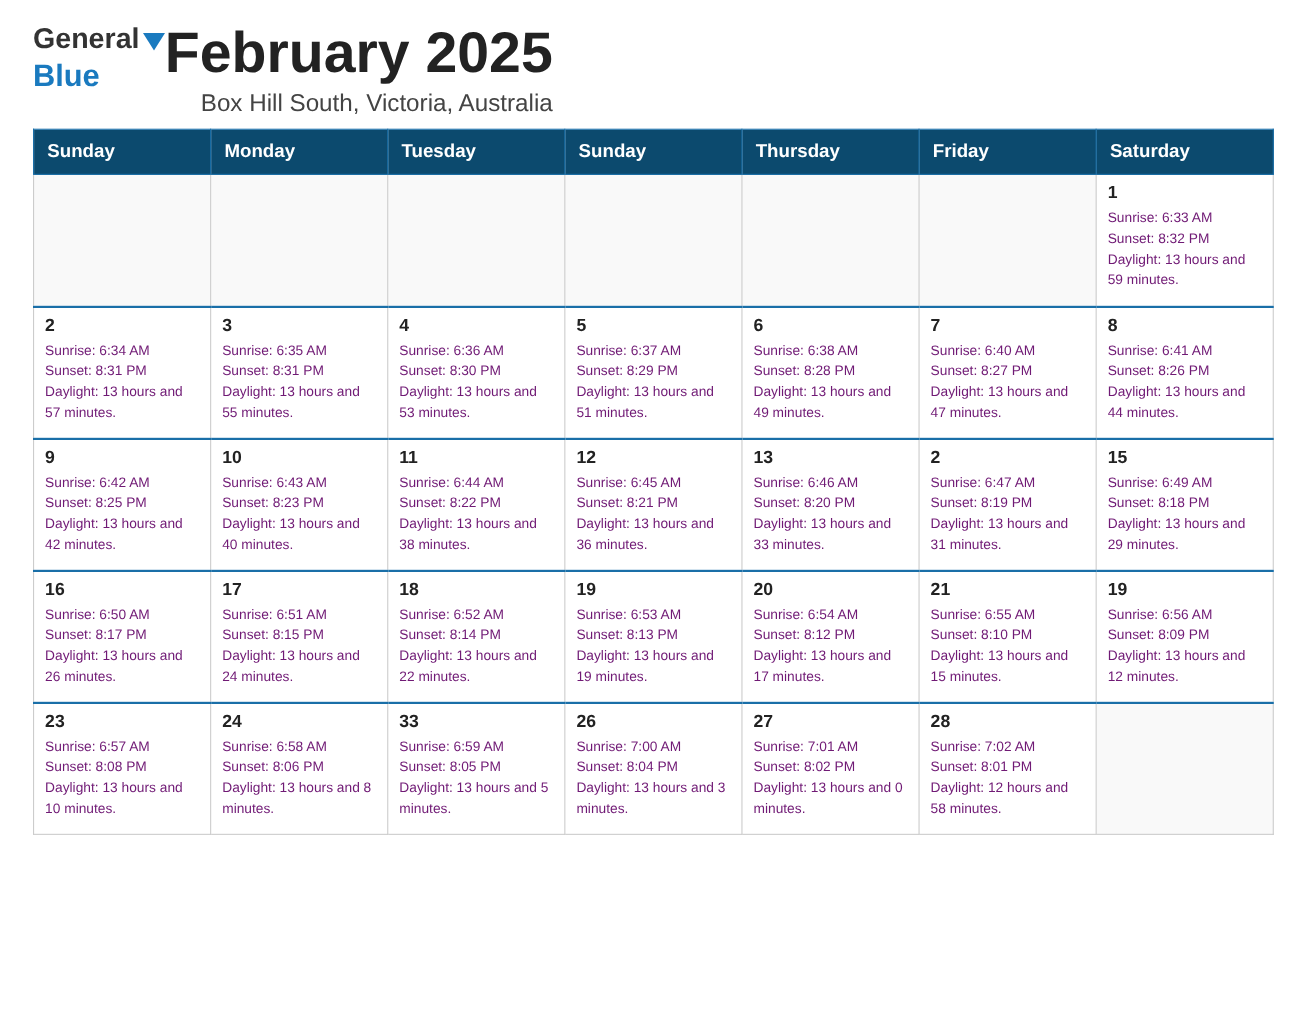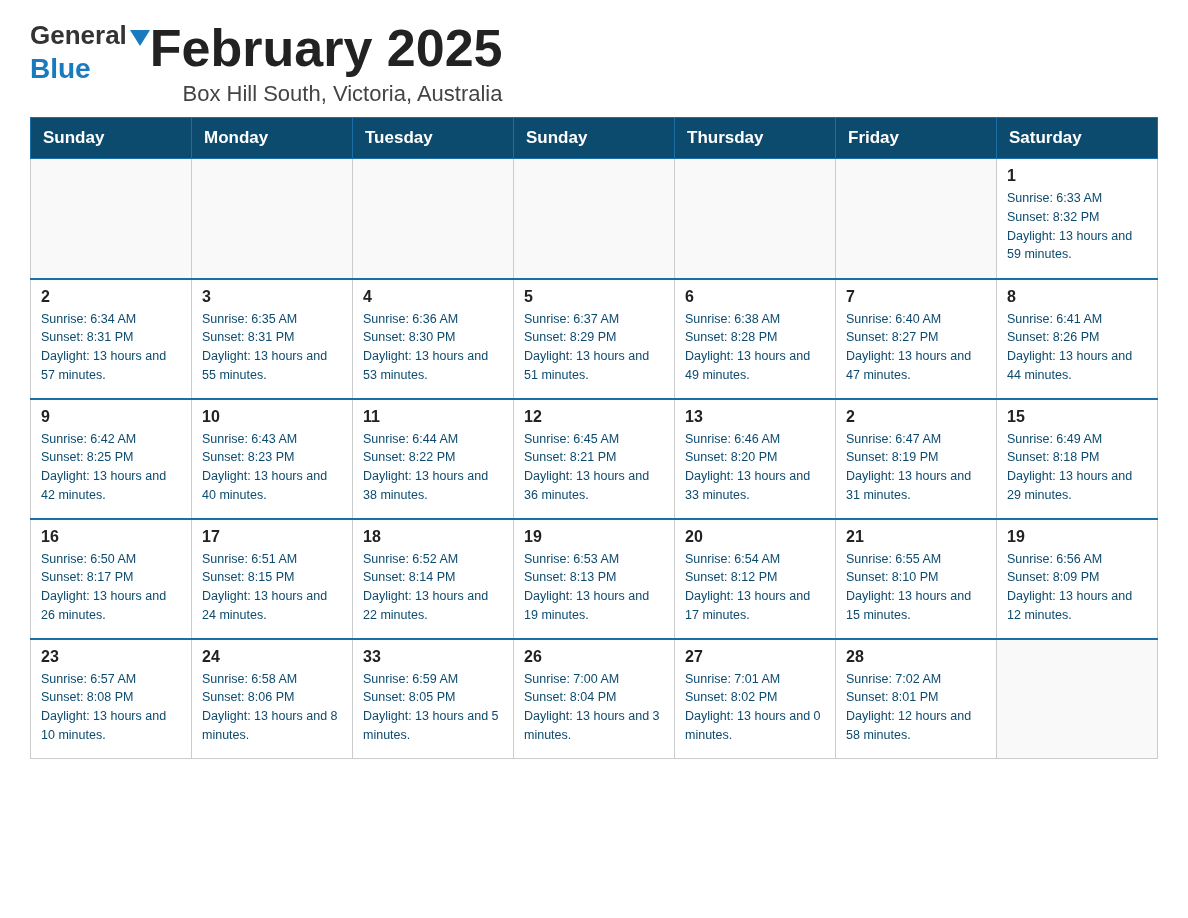--- a/index.html
+++ b/index.html
@@ -77,21 +77,21 @@
       height: 120px;
     }
     .day-number {
       font-size: 16px;
       font-weight: bold;
       color: #222;
       margin-bottom: 4px;
       display: block;
     }
     .day-info {
-      color: #0c4a6e;
+      color: #701a75;
       font-size: 12.5px;
       line-height: 1.5;
     }
     .empty-cell {
       background: #f9f9f9;
     }
     .row-divider td {
       border-top: 2px solid #1a6fa8;
     }
   </style>

